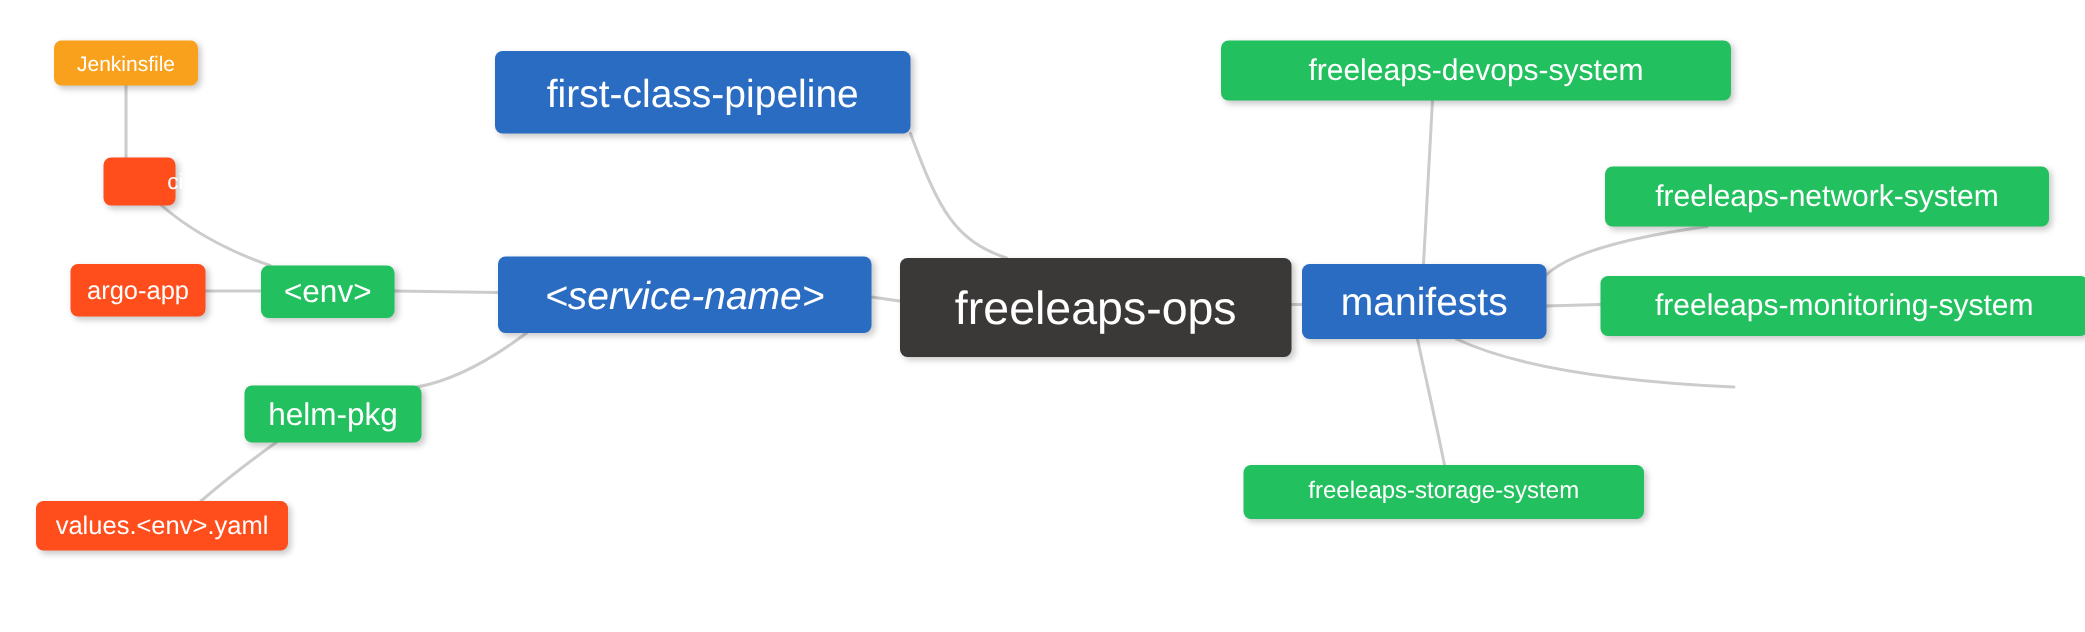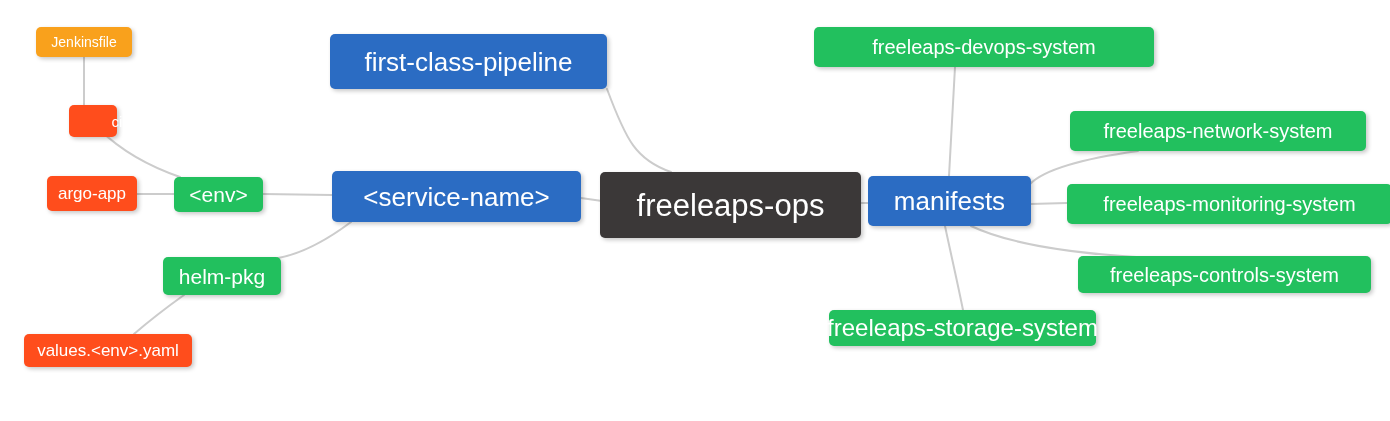--- a/index.html
+++ b/index.html
@@ -25,28 +25,28 @@
     box-sizing:border-box;
   }
   
   .n-jenkinsfile {left:20px;  top:27px;  width:96px;  height:30px; font-size:14px;}
   .n-ci          {left:53px;  top:105px; width:31px;  height:32px; font-size:15px;padding-left:48px;}
   .n-argo-app    {left:31px;  top:176px; width:90px;  height:35px; font-size:17px;}
   .n-env         {left:158px; top:177px; width:89px;  height:35px; font-size:21px;}
   .n-helm-pkg    {left:147px; top:257px; width:118px; height:38px; font-size:21px;}
   .n-values      {left:8px;   top:334px; width:168px; height:33px; font-size:17px;}
   .n-fcp         {left:314px; top:34px;  width:277px; height:55px; font-size:26px;}
-  .n-service     {left:316px; top:171px; width:249px; height:51px; font-size:26px;}
+  .n-service     {left:316px; top:171px; width:249px; height:51px; font-size:26px;font-style:italic;}
   .n-root        {left:584px; top:172px; width:261px; height:66px; font-size:31px;}
   .n-manifests   {left:852px; top:176px; width:163px; height:50px; font-size:26px;}
   .n-devops      {left:798px; top:27px;  width:340px; height:40px; font-size:20px;}
   .n-network     {left:1054px;top:111px; width:296px; height:40px; font-size:20px;}
   .n-monitoring  {left:1051px;top:184px; width:325px; height:40px; font-size:20px;}
   .n-controls    {left:1062px;top:256px; width:293px; height:37px; font-size:20px;}
-  .n-storage     {left:813px; top:310px; width:267px; height:36px; font-size:24px;}
+  .n-storage     {left:813px; top:310px; width:267px; height:36px; font-size:16px;}
 </style>
 </head>
 <body>
 
 <div class="canvas">
 
   <svg class="edges" viewBox="0 0 1390 421" xmlns="http://www.w3.org/2000/svg">
     <path d="M68,57 L68,105"></path>
     <path d="M84,130 Q115,160 164,177"></path>
     <path d="M121,194 L158,194"></path>
@@ -69,16 +69,15 @@
   <div class="node n-env" style="background: rgb(34, 192, 94);">&lt;env&gt;</div>
   <div class="node n-helm-pkg" style="background: rgb(34, 192, 94);">helm-pkg</div>
   <div class="node n-values" style="background: rgb(255, 77, 28);">values.&lt;env&gt;.yaml</div>
   <div class="node n-fcp" style="background: rgb(43, 108, 195);">first-class-pipeline</div>
   <div class="node n-service" style="background: rgb(43, 108, 195);">&lt;service-name&gt;</div>
   <div class="node n-root" style="background: rgb(59, 56, 56);">freeleaps-ops</div>
   <div class="node n-manifests" style="background: rgb(43, 108, 195);">manifests</div>
   <div class="node n-devops" style="background: rgb(34, 192, 94);">freeleaps-devops-system</div>
   <div class="node n-network" style="background: rgb(34, 192, 94);">freeleaps-network-system</div>
   <div class="node n-monitoring" style="background: rgb(34, 192, 94);">freeleaps-monitoring-system</div>
-  <div class="node n-controls" style="background: rgb(34, 192, 94);">freeleaps-controls-system</div>
   <div class="node n-storage" style="background: rgb(34, 192, 94);">freeleaps-storage-system</div>
 
 </div>
 
 </body></html>

